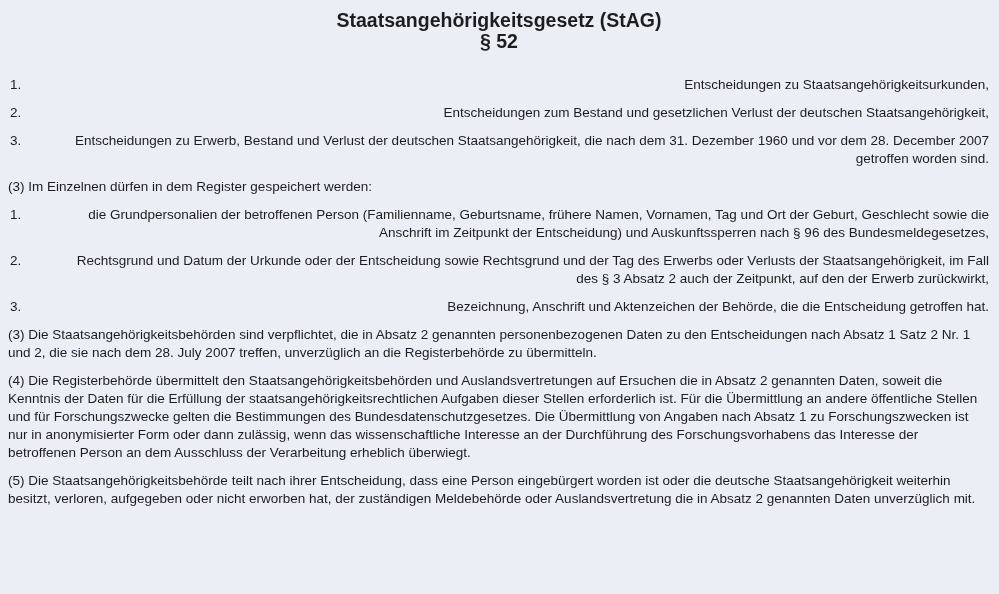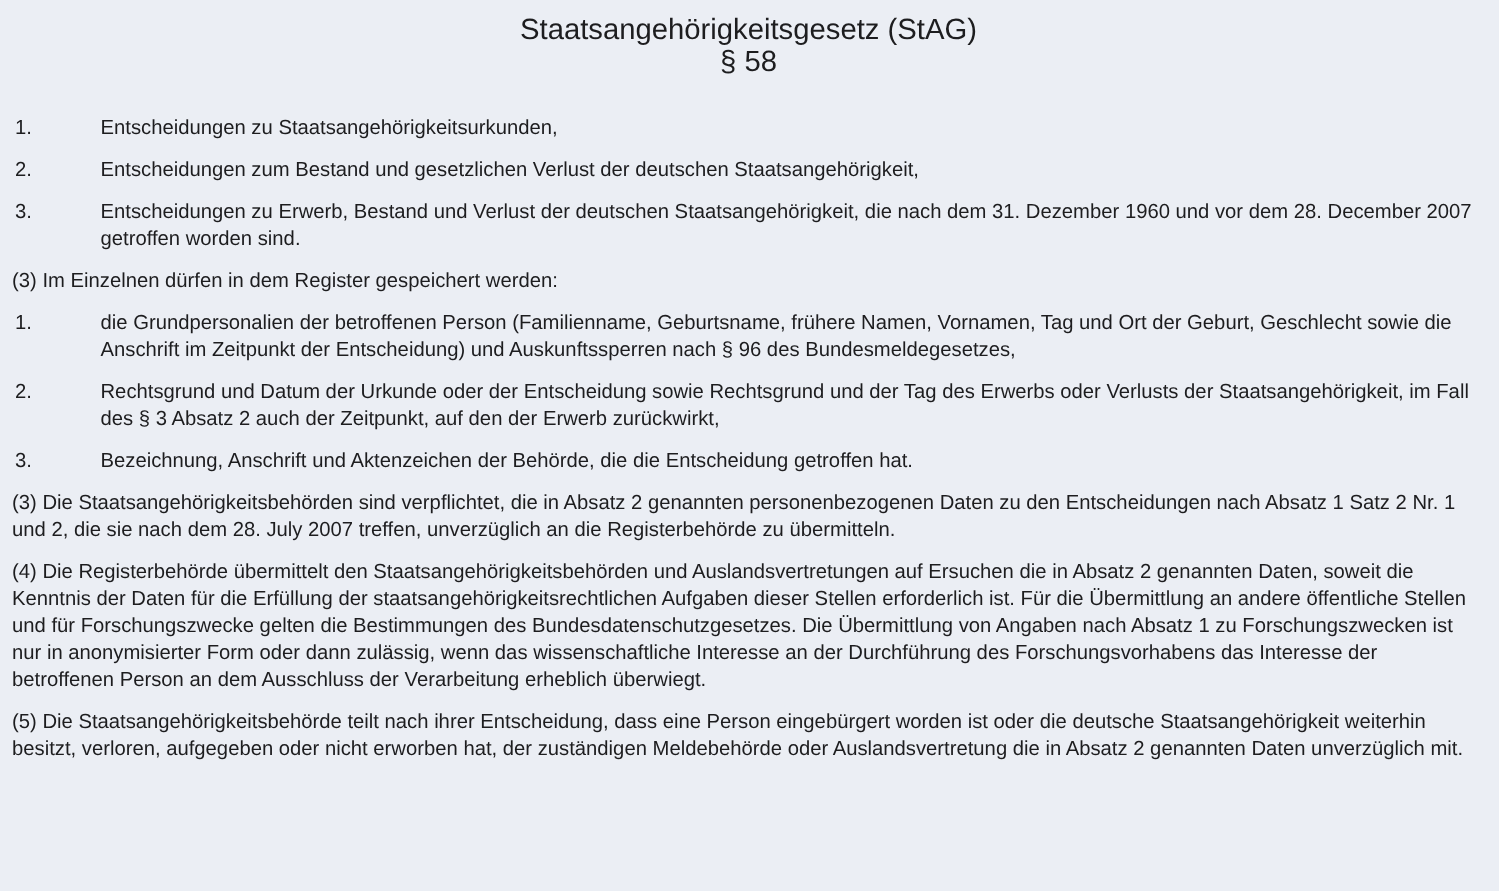--- a/index.html
+++ b/index.html
@@ -16,21 +16,21 @@
   }
   .page {
     padding: 10px 9px 0 8px;
     box-sizing: border-box;
   }
   .title-block {
     text-align: center;
     margin-bottom: 24px;
   }
   .doc-title, .section-title {
-    font-weight: normal;
+    font-weight: bold;
     font-size: 19.5px;
     line-height: 21px;
     margin: 0;
   }
   .para {
     font-size: 13.5px;
     line-height: 18px;
     margin: 0 0 10px 0;
   }
   .list-item {
@@ -41,30 +41,31 @@
   }
   .list-num {
     flex: none;
     width: 59px;
     padding-left: 2px;
     box-sizing: border-box;
   }
   .list-text {
     flex: 1;
     padding-right: 1px;
+    text-align: right;
   }
 </style>
 </head>
 <body>
 
 <div class="page">
 
   <div class="title-block">
     <div class="doc-title">Staatsangehörigkeitsgesetz (StAG)</div>
-    <div class="section-title">§ 58</div>
+    <div class="section-title">§ 52</div>
   </div>
 
 
   <div class="list-item">
     <span class="list-num">1.</span>
     <span class="list-text">Entscheidungen zu Staatsangehörigkeitsurkunden,</span>
   </div>
   <div class="list-item">
     <span class="list-num">2.</span>
     <span class="list-text">Entscheidungen zum Bestand und gesetzlichen Verlust der deutschen Staatsangehörigkeit,</span>

